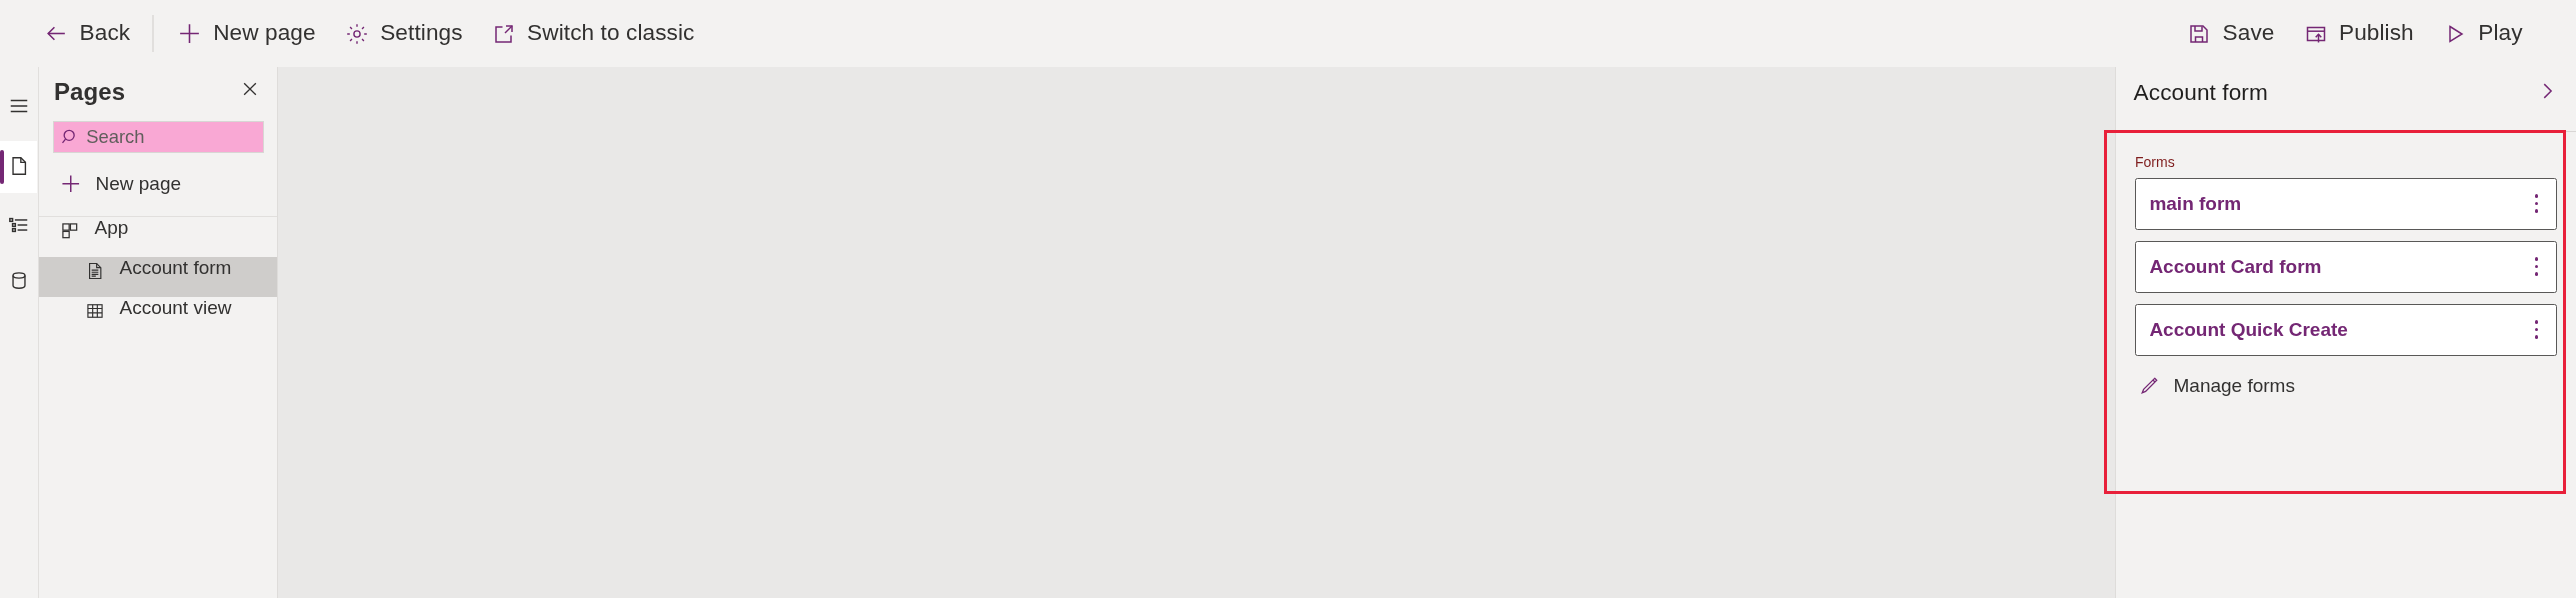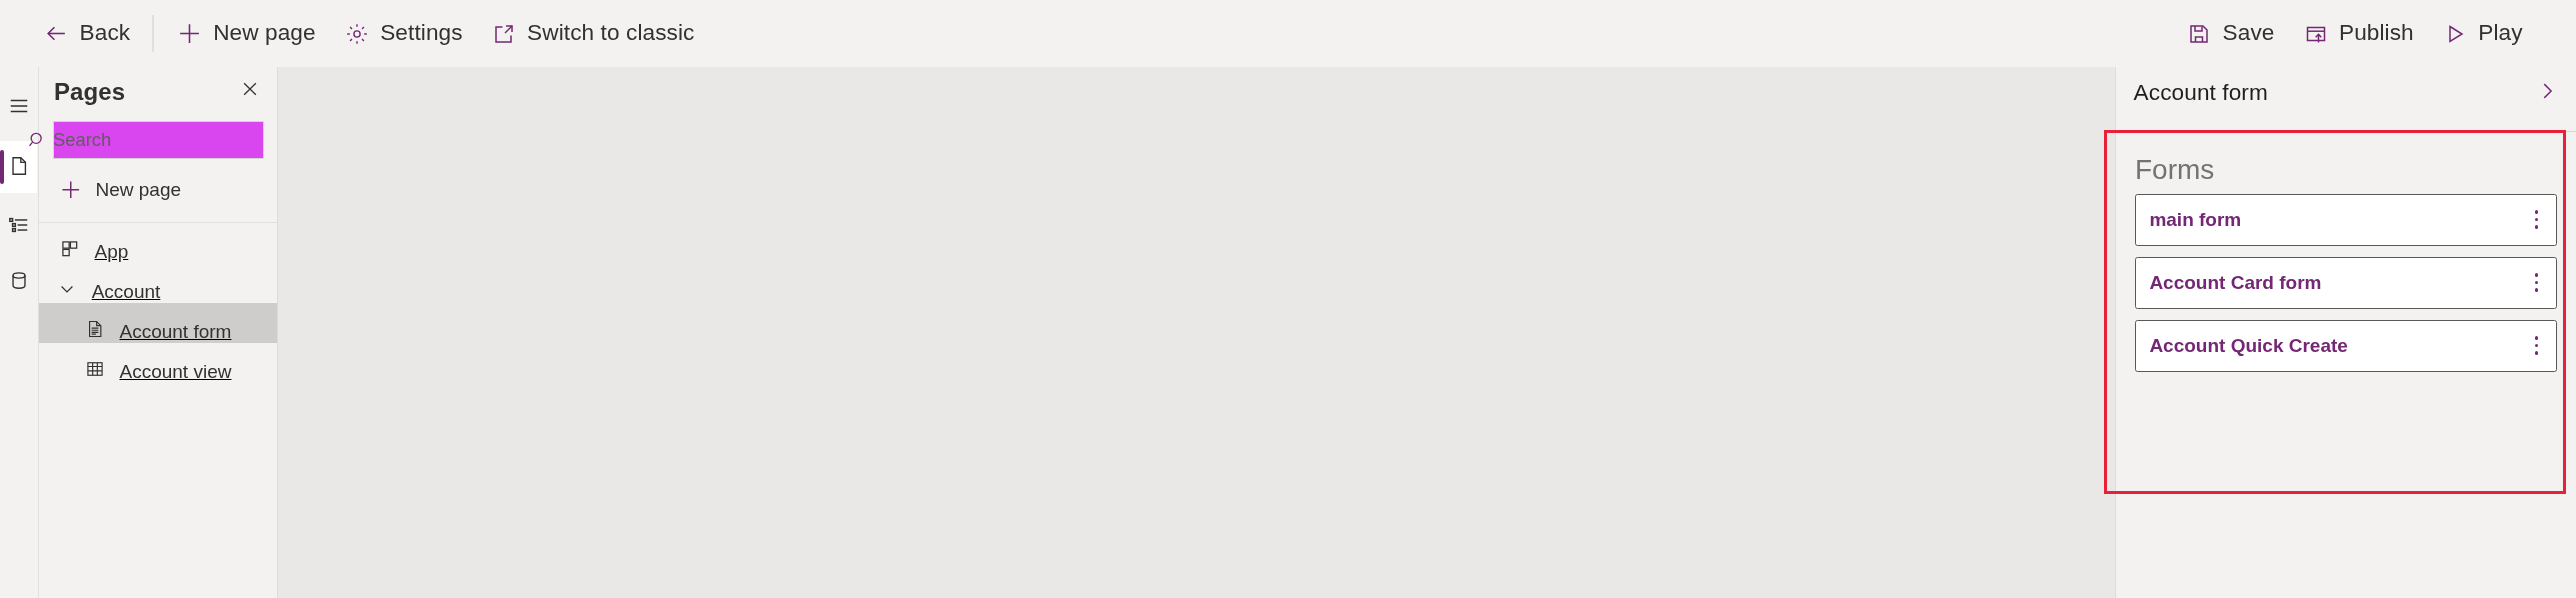--- a/index.html
+++ b/index.html
@@ -131,27 +131,26 @@
     position: absolute;
     right: 11px; top: 6.7px;
     width: 34px; height: 34px;
     display: flex;
     align-items: center;
     justify-content: center;
     cursor: pointer;
   }
   .search-wrap {
     margin: 4.2px 14.2px 0 14.2px;
-    height: 38px;
-    background: #d946ef;
+    height: 32px;
+    background: #f9a8d4;
     border: 0.8px solid #d8d6d4;
     box-sizing: border-box;
     display: flex;
     align-items: center;
-    justify-content: center;
   }
   .search-wrap .sico {
     width: 32px;
     display: flex;
     align-items: center;
     justify-content: center;
     flex: 0 0 auto;
   }
   .search-input {
     flex: 1 1 auto;
@@ -184,24 +183,23 @@
     font-size: 19px;
     color: #323130;
   }
 
   .tree {
     margin-top: 11px;
     border-top: 0.8px solid #e1dfdd;
   }
   .tree-row {
     display: flex;
-    align-items: flex-end;
+    align-items: flex-start;
     height: 40px;
     cursor: pointer;
-    text-decoration: underline;
   }
   .tree-row.sel { background: #cfcdcb; }
   .tree-row .chev,
   .tree-row .ico {
     width: 28.5px; height: 28.5px;
     display: flex; align-items: center; justify-content: center;
     flex: 0 0 auto;
   }
   .tree-row .lbl {
     font-size: 19px;
@@ -250,22 +248,22 @@
     display: flex; align-items: center; justify-content: center;
     cursor: pointer;
   }
   .props-rule {
     height: 0.8px;
     background: #d9d7d5;
     margin: 11.7px 0 0 0;
   }
   .props-body { padding: 0 19px; }
   .section-label {
-    font-size: 28px;
-    color: #737373;
+    font-size: 14px;
+    color: #7f1d1d;
     margin-top: 22.6px;
     margin-bottom: 7.5px;
   }
   .form-item {
     position: relative;
     height: 52px;
     background: #ffffff;
     border: 0.8px solid #595857;
     border-radius: 2.5px;
     box-sizing: border-box;
@@ -500,28 +498,20 @@
         <span class="ico">
           <svg width="20" height="20" viewBox="0 0 24 24" fill="none" stroke="#323130" stroke-width="1.5">
             <rect x="3.5" y="3.5" width="7.5" height="7.5"></rect>
             <rect x="12.5" y="3.5" width="7.5" height="7.5"></rect>
             <rect x="3.5" y="12.5" width="7.5" height="7.5"></rect>
           </svg>
         </span>
         <span class="lbl">App</span>
       </div>
 
-      <div class="tree-row tree-l1">
-        <span class="chev">
-          <svg width="20" height="20" viewBox="0 0 24 24" fill="none" stroke="#323130" stroke-width="1.5">
-            <path d="M5.5 9 L12 15.5 L18.5 9"></path>
-          </svg>
-        </span>
-        <span class="lbl">Account</span>
-      </div>
 
       <div class="tree-row tree-l2 sel">
         <span class="ico">
           <svg width="20" height="20" viewBox="0 0 24 24" fill="none" stroke="#323130" stroke-width="1.4">
             <path d="M5.5 3h8.5l5 5v13h-13.5z"></path>
             <path d="M14 3v5h5"></path>
             <path d="M8 11h8M8 13.5h8M8 16h8M8 18.2h5"></path>
           </svg>
         </span>
         <span class="lbl">Account form</span>
@@ -587,20 +577,29 @@
         <span class="name">Account Quick Create</span>
         <span class="kebab">
           <span style="display:flex;flex-direction:column;align-items:center;">
             <i class="kebab-dot" style="display:block"></i>
             <i class="kebab-dot" style="display:block"></i>
             <i class="kebab-dot" style="display:block"></i>
           </span>
         </span>
       </div>
 
+      <div class="manage-row">
+        <span class="ico">
+          <svg width="22" height="22" viewBox="0 0 24 24" fill="none" stroke="#742774" stroke-width="1.4">
+            <path d="M18.2 3.6 20.4 5.8 8.3 17.9 4.6 19.4 6.1 15.7z"></path>
+            <path d="M16.3 5.5 18.5 7.7"></path>
+          </svg>
+        </span>
+        <span class="lbl">Manage forms</span>
+      </div>
 
     </div>
   </div>
 
   <div class="annot-box"></div>
 
 </div>
 
 
 </body></html>

